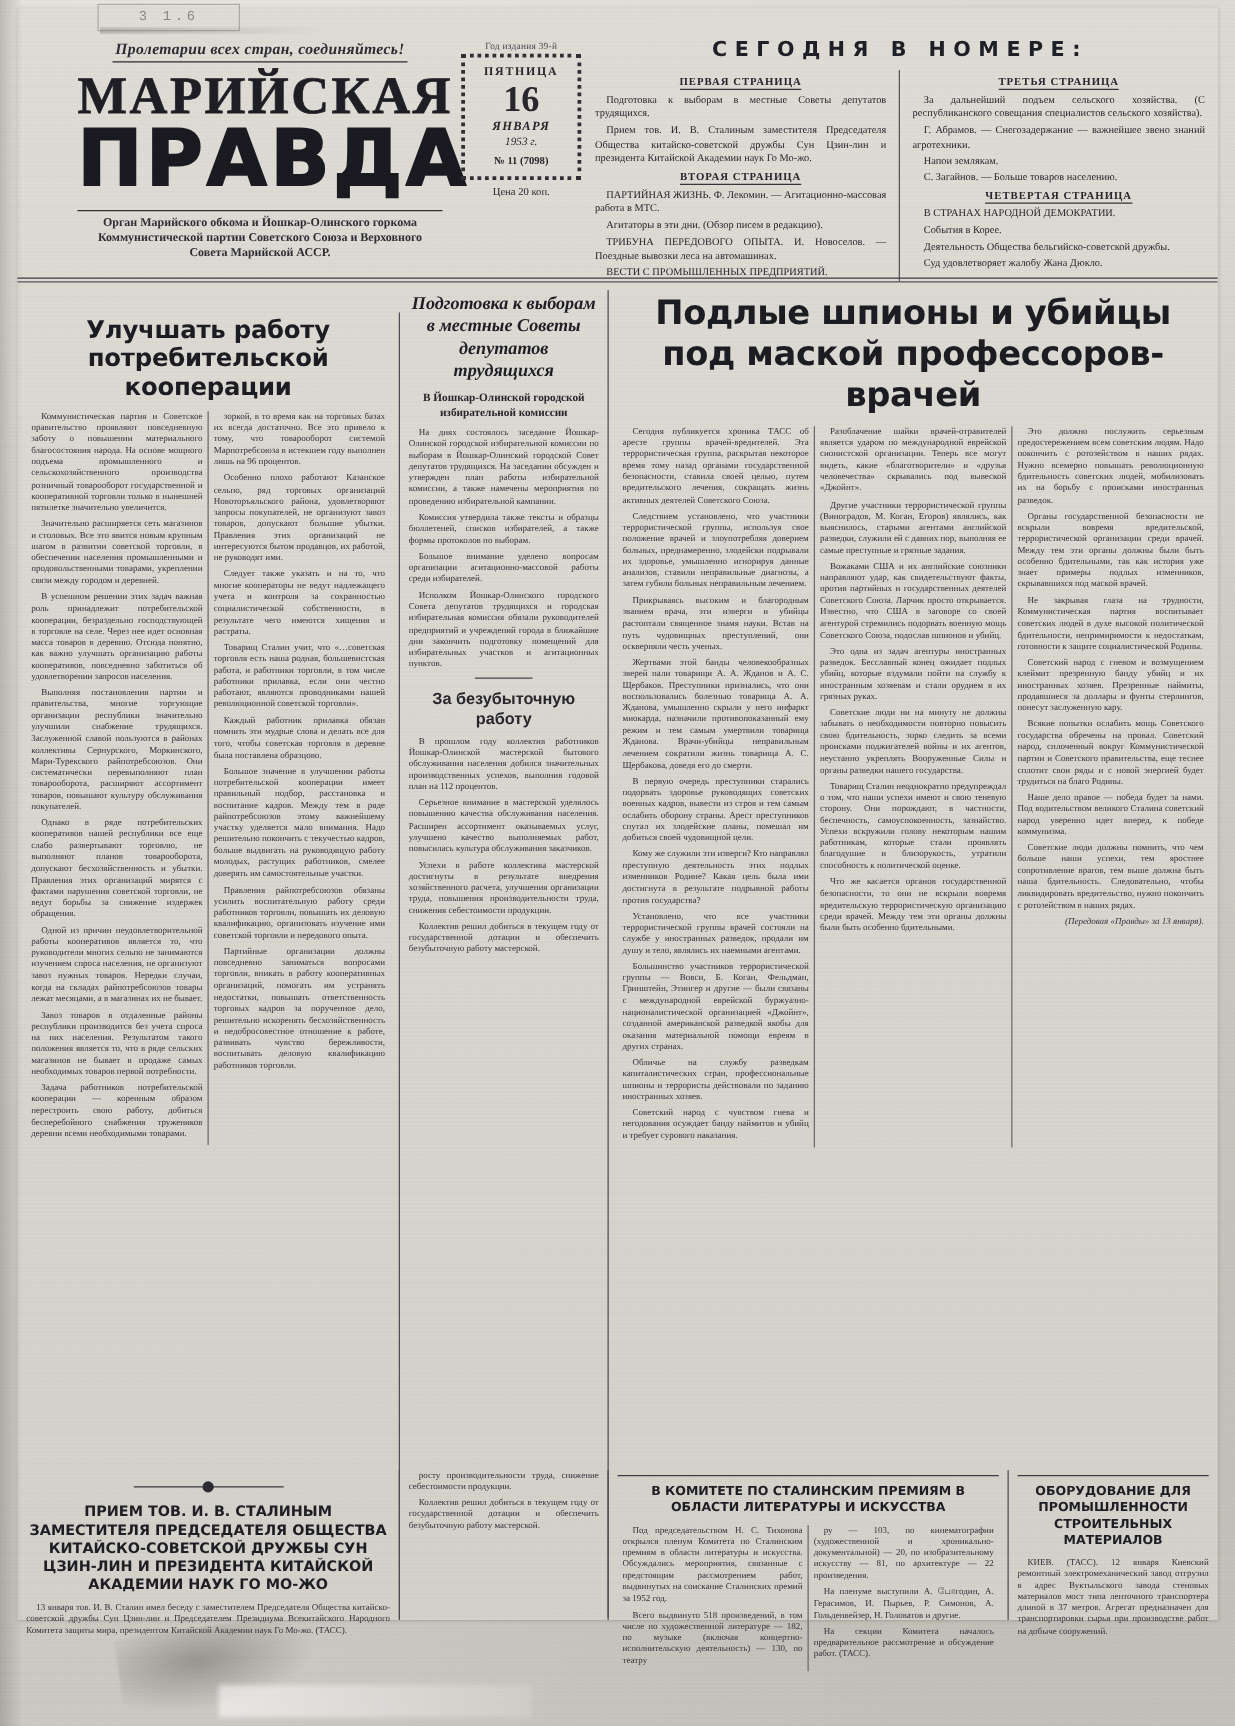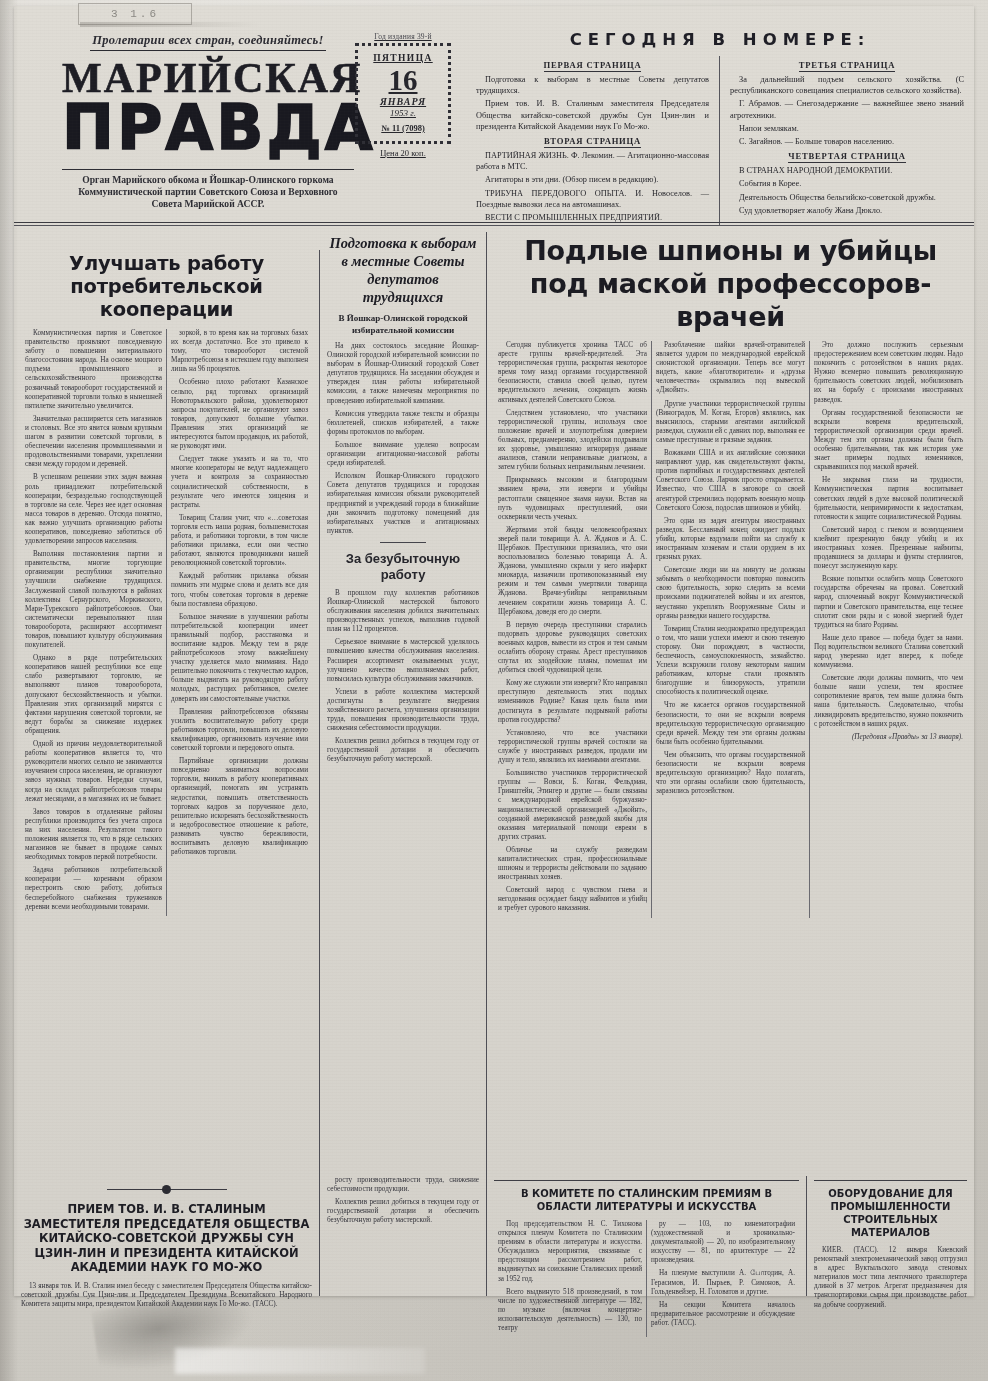--- a/index.html
+++ b/index.html
@@ -56,21 +56,21 @@
     font-family:"DejaVu Sans",sans-serif;font-weight:bold;
     font-size:62px;line-height:62px;letter-spacing:3px;color:#191920;
     -webkit-text-stroke:1.6px #191920;margin-top:-2px;
   }
   .mh-sub{
     margin-top:10px;font-size:9.6px;line-height:12px;font-weight:bold;color:#2d2d34;
   }
   .mh-sub .rule-top{border-top:1.2px solid #2d2d34;padding-top:4px;display:block;text-align:center;}
 
   
-  .datebox{position:absolute;left:341px;top:2px;width:96px;text-align:center;text-decoration:underline;}
+  .datebox{position:absolute;left:355px;top:2px;width:96px;text-align:center;}
   .db-top{font-size:7.5px;color:#45454c;letter-spacing:.2px;margin-bottom:2px;}
   .db-frame{
     border:3px dotted #2e2e35;padding:7px 3px 8px;
   }
   .db-day{font-size:9.5px;font-weight:bold;letter-spacing:1.4px;}
   .db-num{font-size:29px;font-weight:bold;line-height:30px;margin:2px 0 1px;}
   .db-month{font-size:10px;font-style:italic;font-weight:bold;letter-spacing:1px;}
   .db-year{font-size:9px;font-style:italic;margin-top:1px;text-align:center;}
   .db-issue{font-size:8.5px;font-weight:bold;margin-top:5px;}
   .db-price{font-size:8.5px;margin-top:4px;}
@@ -301,21 +301,20 @@
             <p class="t">Советский народ с чувством гнева и негодования осуждает банду наймитов и убийц и требует сурового наказания.</p>
           </div>
         <div class="txtcol" id="c3b">
             <p class="t">Разоблачение шайки врачей-отравителей является ударом по международной еврейской сионистской организации. Теперь все могут видеть, какие «благотворители» и «друзья человечества» скрывались под вывеской «Джойнт».</p>
             <p class="t">Другие участники террористической группы (Виноградов, М. Коган, Егоров) являлись, как выяснилось, старыми агентами английской разведки, служили ей с давних пор, выполняя ее самые преступные и грязные задания.</p>
             <p class="t">Вожаками США и их английские союзники направляют удар, как свидетельствуют факты, против партийных и государственных деятелей Советского Союза. Ларчик просто открывается. Известно, что США в заговоре со своей агентурой стремились подорвать военную мощь Советского Союза, подослав шпионов и убийц.</p>
             <p class="t">Это одна из задач агентуры иностранных разведок. Бесславный конец ожидает подлых убийц, которые вздумали пойти на службу к иностранным хозяевам и стали орудием в их грязных руках.</p>
             <p class="t">Советские люди ни на минуту не должны забывать о необходимости повторно повысить свою бдительность, зорко следить за всеми происками поджигателей войны и их агентов, неустанно укреплять Вооруженные Силы и органы разведки нашего государства.</p>
             <p class="t">Товарищ Сталин неоднократно предупреждал о том, что наши успехи имеют и свою теневую сторону. Они порождают, в частности, беспечность, самоуспокоенность, зазнайство. Успехи вскружили голову некоторым нашим работникам, которые стали проявлять благодушие и близорукость, утратили способность к политической оценке.</p>
             <p class="t">Что же касается органов государственной безопасности, то они не вскрыли вовремя вредительскую террористическую организацию среди врачей. Между тем эти органы должны были быть особенно бдительными.</p>
-            <p class="t">Чем объяснить, что органы государственной безопасности не вскрыли вовремя вредительскую организацию? Надо полагать, что эти органы ослабили свою бдительность, заразились ротозейством.</p>
           </div>
         <div class="txtcol" id="c3c">
             <p class="t">Это должно послужить серьезным предостережением всем советским людям. Надо покончить с ротозейством в наших рядах. Нужно всемерно повышать революционную бдительность советских людей, мобилизовать их на борьбу с происками иностранных разведок.</p>
             <p class="t">Органы государственной безопасности не вскрыли вовремя вредительской, террористической организации среди врачей. Между тем эти органы должны были быть особенно бдительными, так как история уже знает примеры подлых изменников, скрывавшихся под маской врачей.</p>
             <p class="t">Не закрывая глаза на трудности, Коммунистическая партия воспитывает советских людей в духе высокой политической бдительности, непримиримости к недостаткам, готовности к защите социалистической Родины.</p>
             <p class="t">Советский народ с гневом и возмущением клеймит презренную банду убийц и их иностранных хозяев. Презренные наймиты, продавшиеся за доллары и фунты стерлингов, понесут заслуженную кару.</p>
             <p class="t">Всякие попытки ослабить мощь Советского государства обречены на провал. Советский народ, сплоченный вокруг Коммунистической партии и Советского правительства, еще теснее сплотит свои ряды и с новой энергией будет трудиться на благо Родины.</p>
             <p class="t">Наше дело правое — победа будет за нами. Под водительством великого Сталина советский народ уверенно идет вперед, к победе коммунизма.</p>
             <p class="t">Советские люди должны помнить, что чем больше наши успехи, тем яростнее сопротивление врагов, тем выше должна быть наша бдительность. Следовательно, чтобы ликвидировать вредительство, нужно покончить с ротозейством в наших рядах.</p>
             <p class="t sig">(Передовая «Правды» за 13 января).</p>

